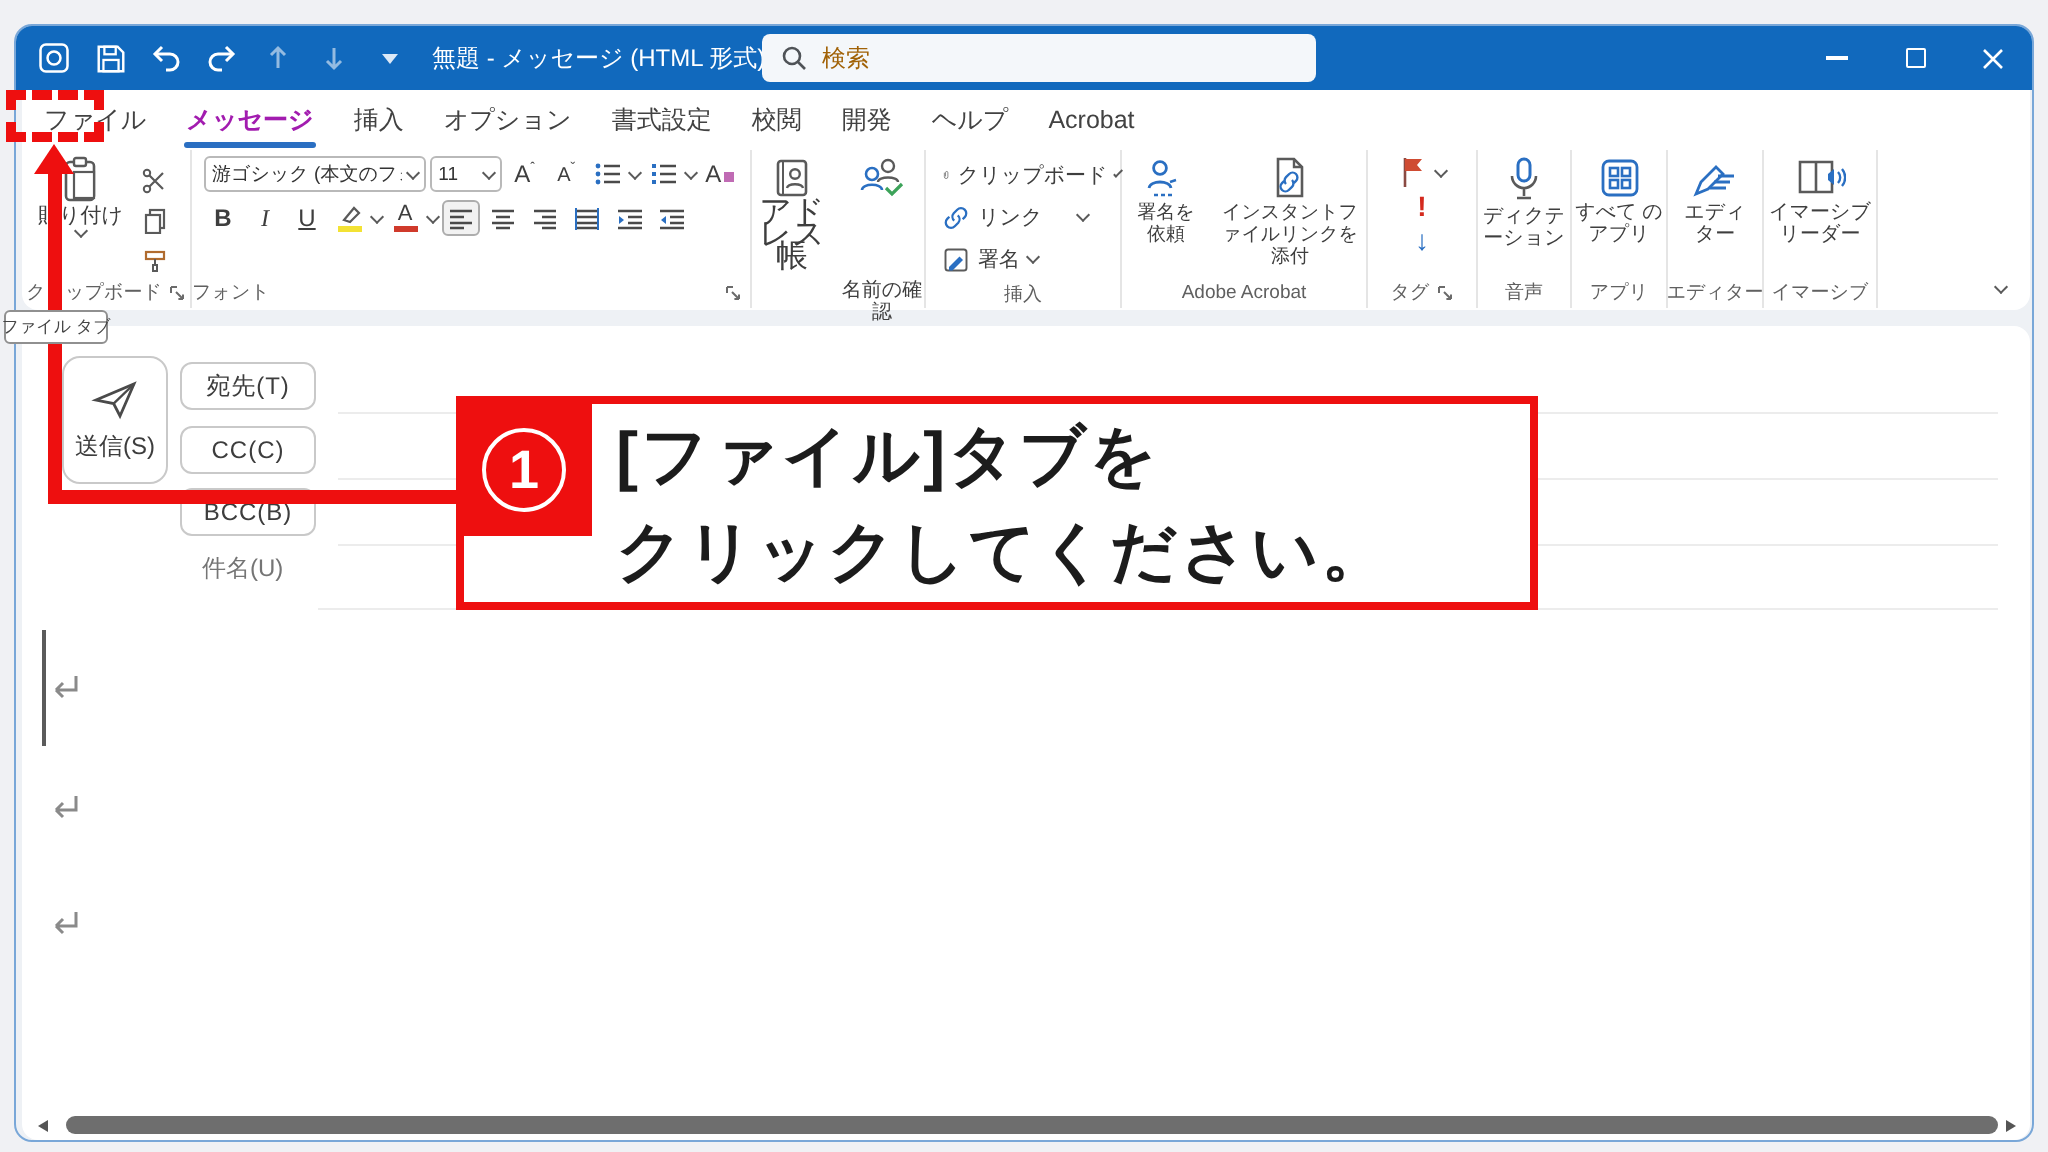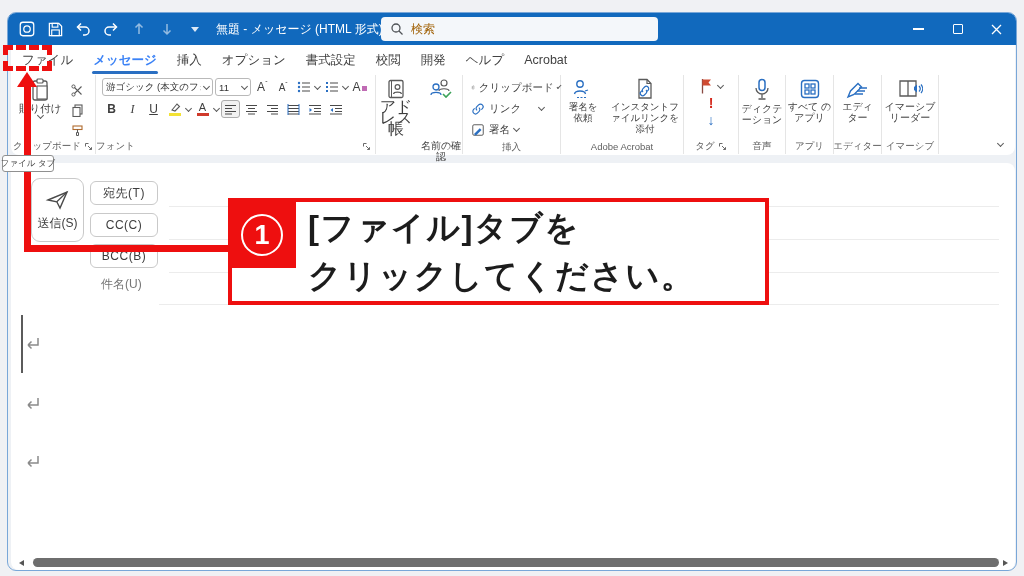--- a/index.html
+++ b/index.html
@@ -23,21 +23,21 @@
   .wctrl { position:absolute; right:0; top:0; height:32px; display:flex; }
   .wctrl .wc { width:39px; height:32px; display:flex; align-items:center; justify-content:center; }
   .mini-bar { width:11px; height:1.5px; background:#fff; }
   .max-box { width:10px; height:10px; border:1.2px solid #fff; border-radius:1px; }
 
   
   .ribboncard { position:absolute; left:3px; top:32px; width:1004px; height:110px; background:#fff;
                 border-radius:0 0 8px 8px; }
   .tabsrow { height:30px; display:flex; align-items:center; padding-left:1px; }
   .tab { font-size:12.5px; color:#424242; padding:0 10px; height:30px; display:flex; align-items:center; position:relative; white-space:nowrap; }
-  .tab.sel { font-weight:bold; color:#3b82f6; }
+  .tab.sel { font-weight:bold; color:#a21caf; }
   .tab.sel::after { content:""; position:absolute; left:9px; right:9px; bottom:1px; height:3px; background:#2a6fc2; border-radius:2px; }
   .ribbonbody { position:relative; height:79px; font-size:10.5px; color:#3e3e3e; }
   .grp { position:absolute; top:0; height:79px; border-right:1px solid #e5e5e5; display:flex; flex-direction:column; }
   .gb { flex:1; display:flex; padding-top:3px; }
   .gl { height:16px; display:flex; align-items:center; justify-content:center; gap:3px; font-size:9.5px; color:#606060; white-space:nowrap; }
   .chev { display:inline-block; width:5px; height:5px; border-right:1.3px solid #5a5a5a; border-bottom:1.3px solid #5a5a5a; transform:rotate(45deg); margin-top:-2px; }
   .bigbtn { display:flex; flex-direction:column; align-items:center; justify-content:flex-start; gap:1px; line-height:11px; text-align:center; }
   .mini { width:19px; height:18px; display:flex; align-items:center; justify-content:center; }
   .combo { border:1px solid #b9b9b9; border-radius:3px; height:18px; display:flex; align-items:center; padding:0 3px; gap:3px; font-size:9.5px; color:#333; white-space:nowrap; overflow:hidden; }
   .frow { display:flex; align-items:center; gap:2px; }

